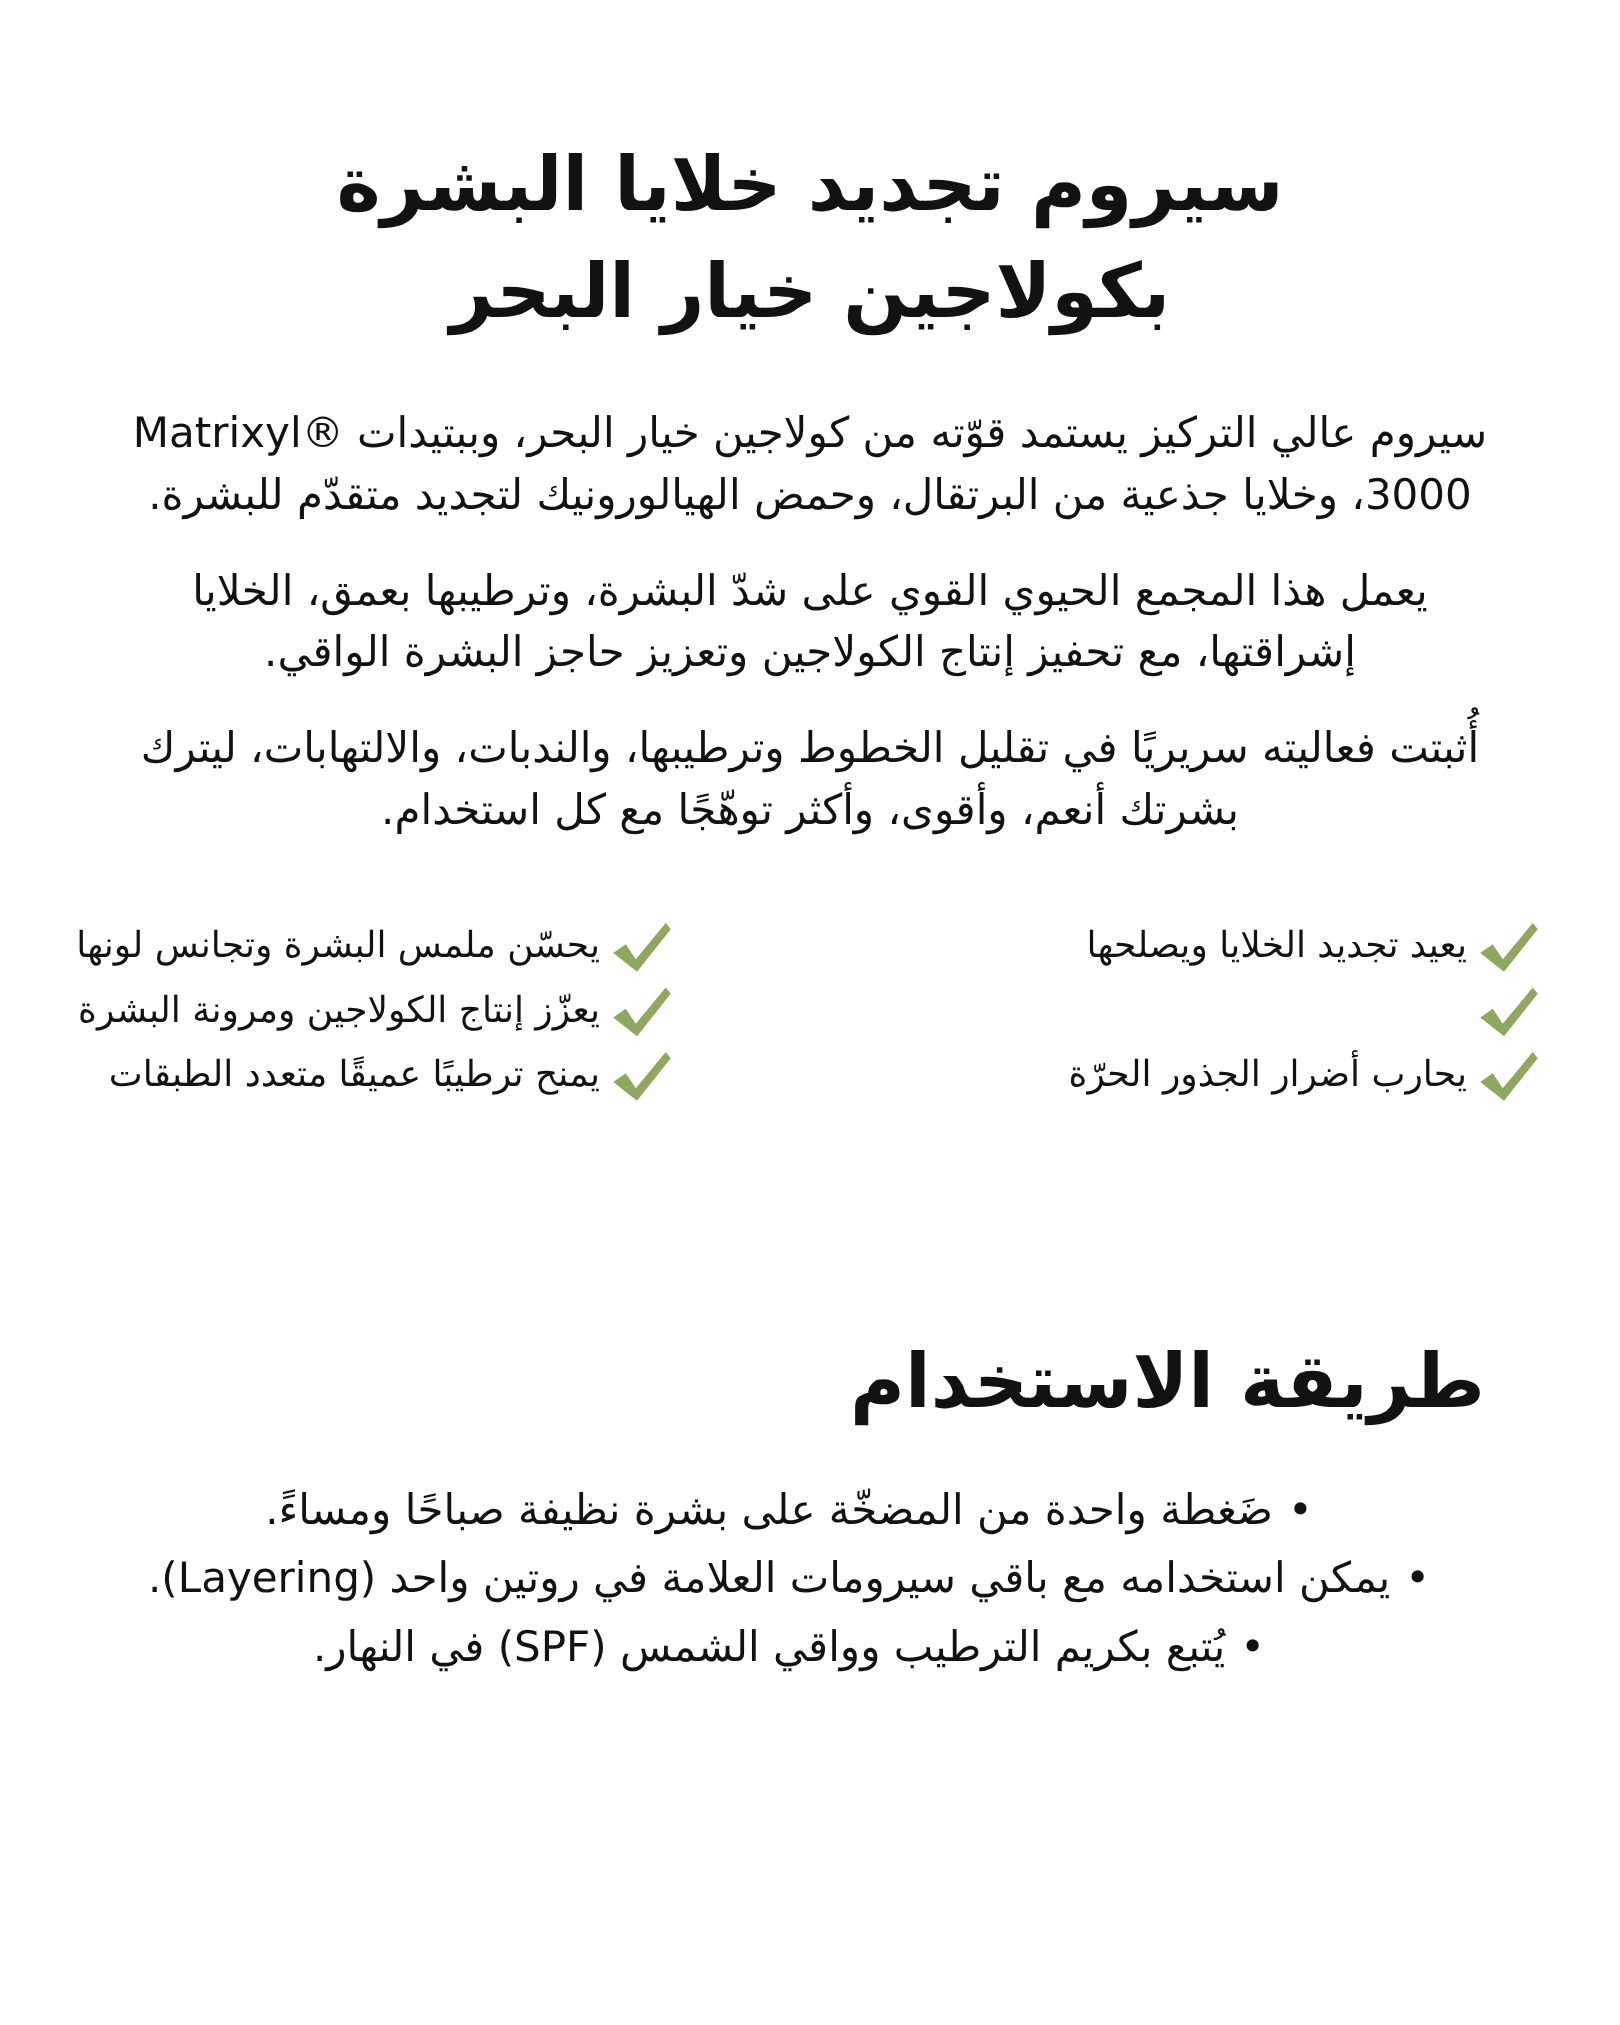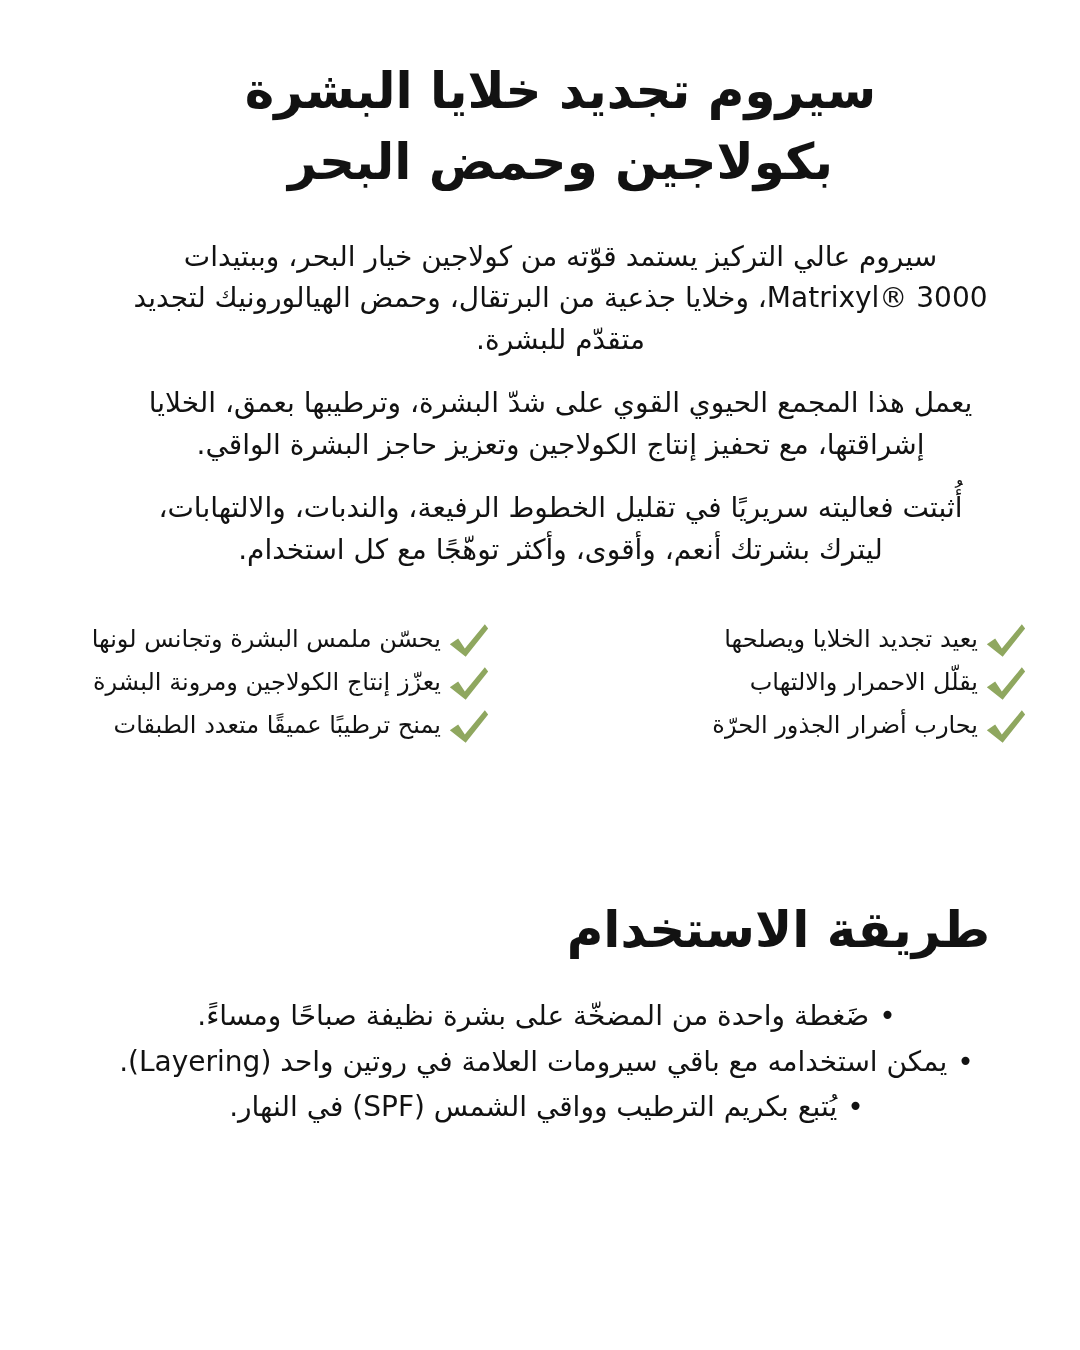--- a/index.html
+++ b/index.html
@@ -9,22 +9,21 @@
   }
   body {
     width: 1080px;
     height: 1350px;
     overflow: hidden;
     font-family: "DejaVu Sans", sans-serif;
     color: #121212;
     direction: rtl;
   }
   .flyer {
-    padding-top: 56px;
-    margin-left: 41px;
+    padding-top: 88px;
   }
   
   .title {
     margin: 0 90px 38px;
     text-align: center;
     font-size: 50px;
     font-weight: 700;
     line-height: 1.42;
   }
   
@@ -86,47 +85,46 @@
     margin-left: 10px; 
   }
 </style>
 </head>
 <body style="background: rgb(255, 255, 255); color: rgb(18, 18, 18);">
 
 <main class="flyer">
 
   <h1 class="title">
     <span style="display:block">سيروم تجديد خلايا البشرة</span>
-    <span style="display:block">بكولاجين وحمض البحر</span>
+    <span style="display:block">بكولاجين خيار البحر</span>
   </h1>
 
   <section class="description">
     <p>سيروم عالي التركيز يستمد قوّته من كولاجين خيار البحر، وببتيدات Matrixyl® 3000، وخلايا جذعية من البرتقال، وحمض الهيالورونيك لتجديد متقدّم للبشرة.</p>
     <p>يعمل هذا المجمع الحيوي القوي على شدّ البشرة، وترطيبها بعمق، الخلايا إشراقتها، مع تحفيز إنتاج الكولاجين وتعزيز حاجز البشرة الواقي.</p>
-    <p>أُثبتت فعاليته سريريًا في تقليل الخطوط الرفيعة، والندبات، والالتهابات، ليترك بشرتك أنعم، وأقوى، وأكثر توهّجًا مع كل استخدام.</p>
+    <p>أُثبتت فعاليته سريريًا في تقليل الخطوط وترطيبها، والندبات، والالتهابات، ليترك بشرتك أنعم، وأقوى، وأكثر توهّجًا مع كل استخدام.</p>
   </section>
 
   <section class="benefits">
 
     <div class="benefits-col-right">
       <div class="benefit">
         <span class="check">
           <svg viewBox="0 0 48 40" xmlns="http://www.w3.org/2000/svg">
               <path d="M1 24 L11 17 L19 29 L43 0 L47 5 L20 39 Z" fill="#8FA75F" style="fill: rgb(143, 167, 95);"></path>
             </svg>
         </span>
         <span>يعيد تجديد الخلايا ويصلحها</span>
       </div>
       <div class="benefit">
         <span class="check">
           <svg viewBox="0 0 48 40" xmlns="http://www.w3.org/2000/svg">
               <path d="M1 24 L11 17 L19 29 L43 0 L47 5 L20 39 Z" fill="#8FA75F" style="fill: rgb(143, 167, 95);"></path>
             </svg>
         </span>
-        <span>يقلّل الاحمرار والالتهاب</span>
       </div>
       <div class="benefit">
         <span class="check">
           <svg viewBox="0 0 48 40" xmlns="http://www.w3.org/2000/svg">
               <path d="M1 24 L11 17 L19 29 L43 0 L47 5 L20 39 Z" fill="#8FA75F" style="fill: rgb(143, 167, 95);"></path>
             </svg>
         </span>
         <span>يحارب أضرار الجذور الحرّة</span>
       </div>
     </div>

